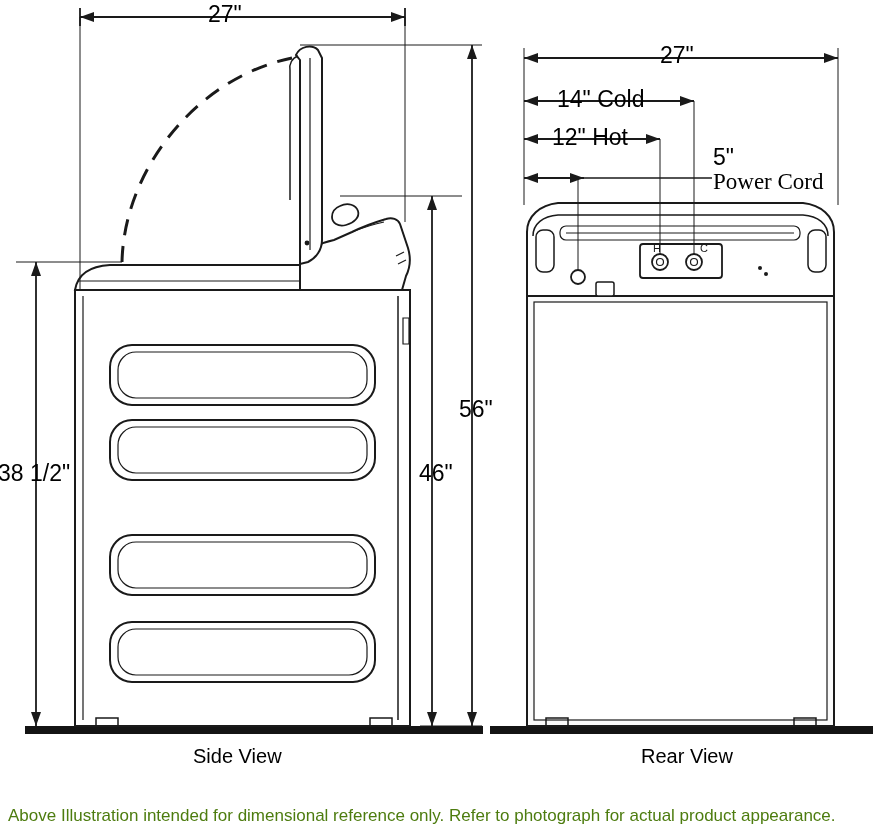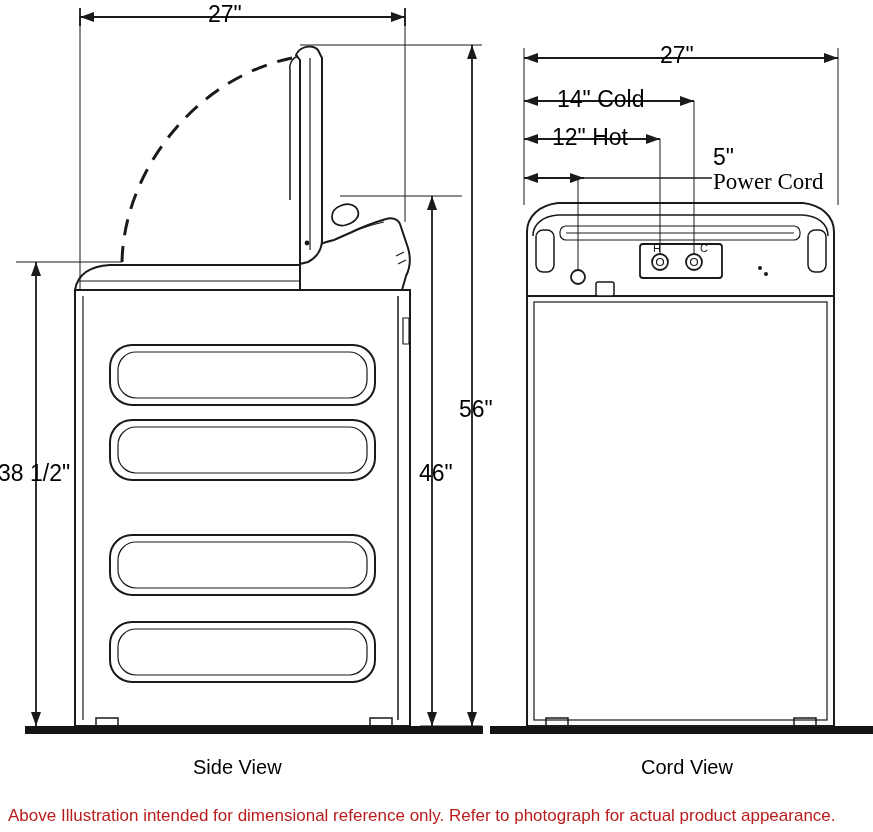--- a/index.html
+++ b/index.html
@@ -28,27 +28,27 @@
     height: 832px;
   }
   .lbl {
     position: absolute;
     font-family: "Liberation Sans", sans-serif;
     color: #000000;
     white-space: nowrap;
     line-height: 1;
   }
   .dim-label { font-size: 23px; }
-  .view-label { font-size: 20px; margin-top: 11px; }
+  .view-label { font-size: 20px; }
   .footnote {
     position: absolute;
     left: 8px;
     top: 806px;
     font-size: 17px;
-    color: #b91c1c;
+    color: #4d7c0f;
     white-space: nowrap;
   }
 </style>
 </head>
 <body>
 
 <div id="diagram-root">
 
   <svg class="dim-svg" viewBox="0 0 873 832">
 
@@ -195,17 +195,17 @@
   <div class="lbl dim-label" style="left:557px; top:88px;">14" Cold</div>
 
   <div class="lbl dim-label" style="left:552px; top:126px;">12" Hot</div>
 
   <div class="lbl dim-label" style="left:713px; top:146px;">5"</div>
 
   <div class="lbl dim-label" style="left:713px; top:170px;font-family:Liberation Serif, serif;">Power Cord</div>
 
   <div class="lbl view-label" style="left:193px; top:746px;">Side View</div>
 
-  <div class="lbl view-label" style="left:641px; top:746px;">Cord View</div>
+  <div class="lbl view-label" style="left:641px; top:746px;">Rear View</div>
 
   <div class="footnote">Above Illustration intended for dimensional reference only. Refer to photograph for actual product appearance.</div>
 
 </div>
 
 </body></html>

